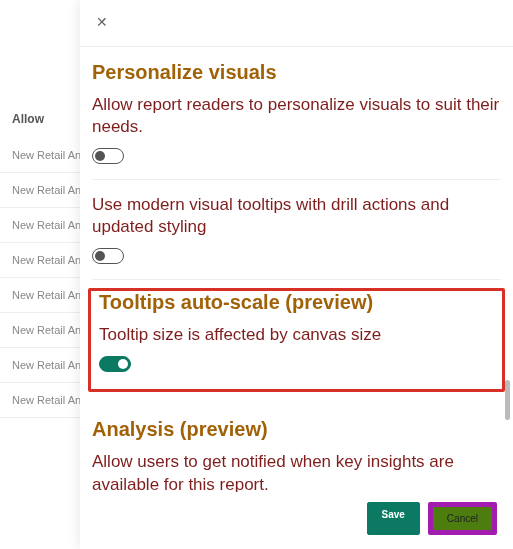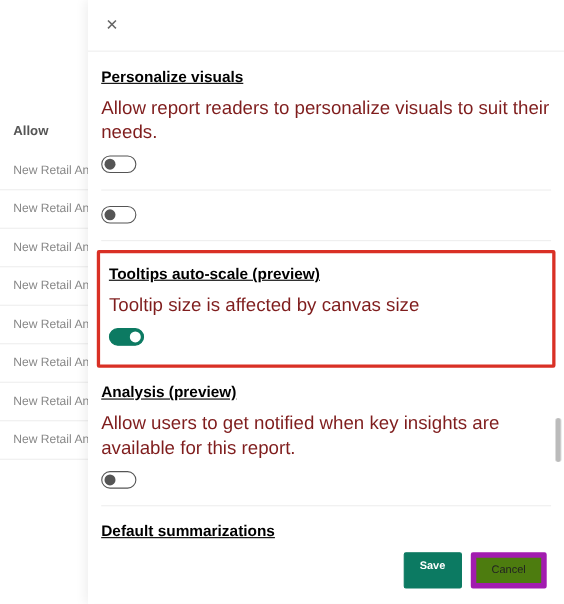--- a/index.html
+++ b/index.html
@@ -73,37 +73,36 @@
       flex: 1;
       overflow-y: auto;
       padding: 0 12px 10px 12px;
       position: relative;
     }
     .section {
       padding: 14px 0 12px 0;
       border-bottom: 1px solid #eee;
     }
     .section-title {
-      font-size: 14px;
-      font-weight: 600;
-      color: #000000;
+      font-size: 20px;
+      font-weight: 600;
+      color: #a16207;
       margin-bottom: 10px;
-      text-decoration: underline;
     }
     .section-desc {
       font-size: 17px;
       color: #7f1d1d;
       margin-bottom: 10px;
       line-height: 1.3;
     }
     .highlight {
       border: 3px solid #d93025;
       border-radius: 2px;
-      padding: 10px 8px 14px 8px;
-      margin: 8px -4px 0 -4px;
+      padding: 0 8px 14px 8px;
+      margin: 8px -4px 12px -4px;
     }
     .toggle {
       width: 32px;
       height: 16px;
       border-radius: 10px;
       position: relative;
       display: inline-block;
       cursor: pointer;
     }
     .toggle.off {
@@ -189,20 +188,21 @@
 
   <div class="panel-body">
 
     <div class="section">
       <div class="section-title">Personalize visuals</div>
       <div class="section-desc">Allow report readers to personalize visuals to suit their needs.</div>
       <div class="toggle off"></div>
     </div>
 
     <div class="section">
+      <div class="section-desc">Use modern visual tooltips with drill actions and updated styling</div>
       <div class="toggle off"></div>
     </div>
 
     <div class="highlight">
       <div class="section-title">Tooltips auto-scale (preview)</div>
       <div class="section-desc">Tooltip size is affected by canvas size</div>
       <div class="toggle on"></div>
     </div>
 
     <div class="section">

